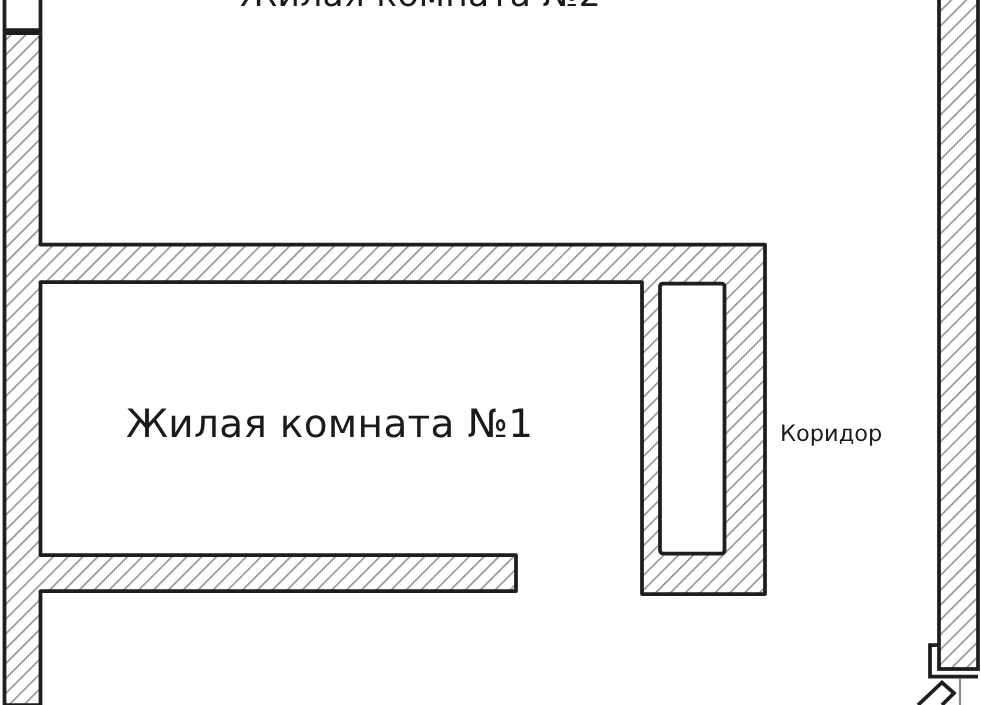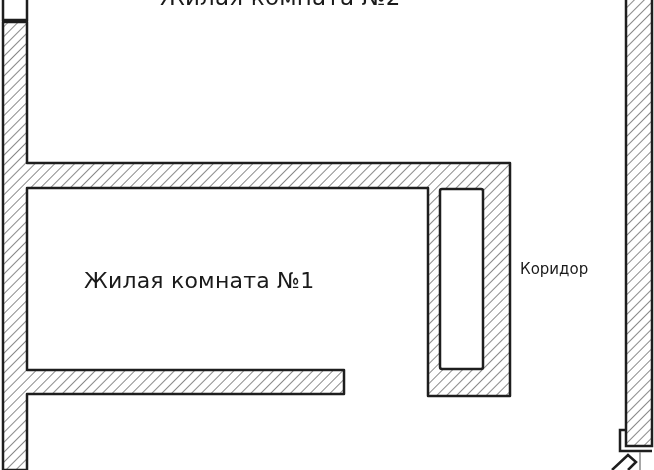--- a/index.html
+++ b/index.html
@@ -1,21 +1,21 @@
 <!DOCTYPE html>
 <html><head>
 <meta charset="utf-8">
 <style>
   html, body { margin: 0; padding: 0; background: #ffffff; }
   body { width: 654px; height: 470px; overflow: hidden; position: relative; font-family: "DejaVu Sans", sans-serif; }
   svg.plan { position: absolute; left: 0; top: 0; }
   .label { position: absolute; color: #1a1a1a; white-space: nowrap; font-family: "DejaVu Sans", sans-serif; }
-  .room1 { left: 84px; top: 268px; font-size: 22px; letter-spacing: 0.2px; }
+  .room1 { left: 84px; top: 268px; font-size: 26px; letter-spacing: 0.2px; }
   .room2 { left: 160px; top: -16px; font-size: 23px; letter-spacing: 0.2px; }
-  .corr { left: 520px; top: 260px; font-size: 15px; }
+  .corr { left: 520px; top: 280px; font-size: 15px; }
 </style>
 </head>
 <body>
 
 <svg class="plan" width="654" height="470" viewBox="0 0 654 470">
   <defs>
     <pattern id="hatch" patternUnits="userSpaceOnUse" width="7" height="7" patternTransform="rotate(45)">
       <rect width="7" height="7" fill="#ffffff"></rect>
       <line x1="0" y1="0" x2="0" y2="7" stroke="#8a8a8a" stroke-width="2"></line>
     </pattern>

